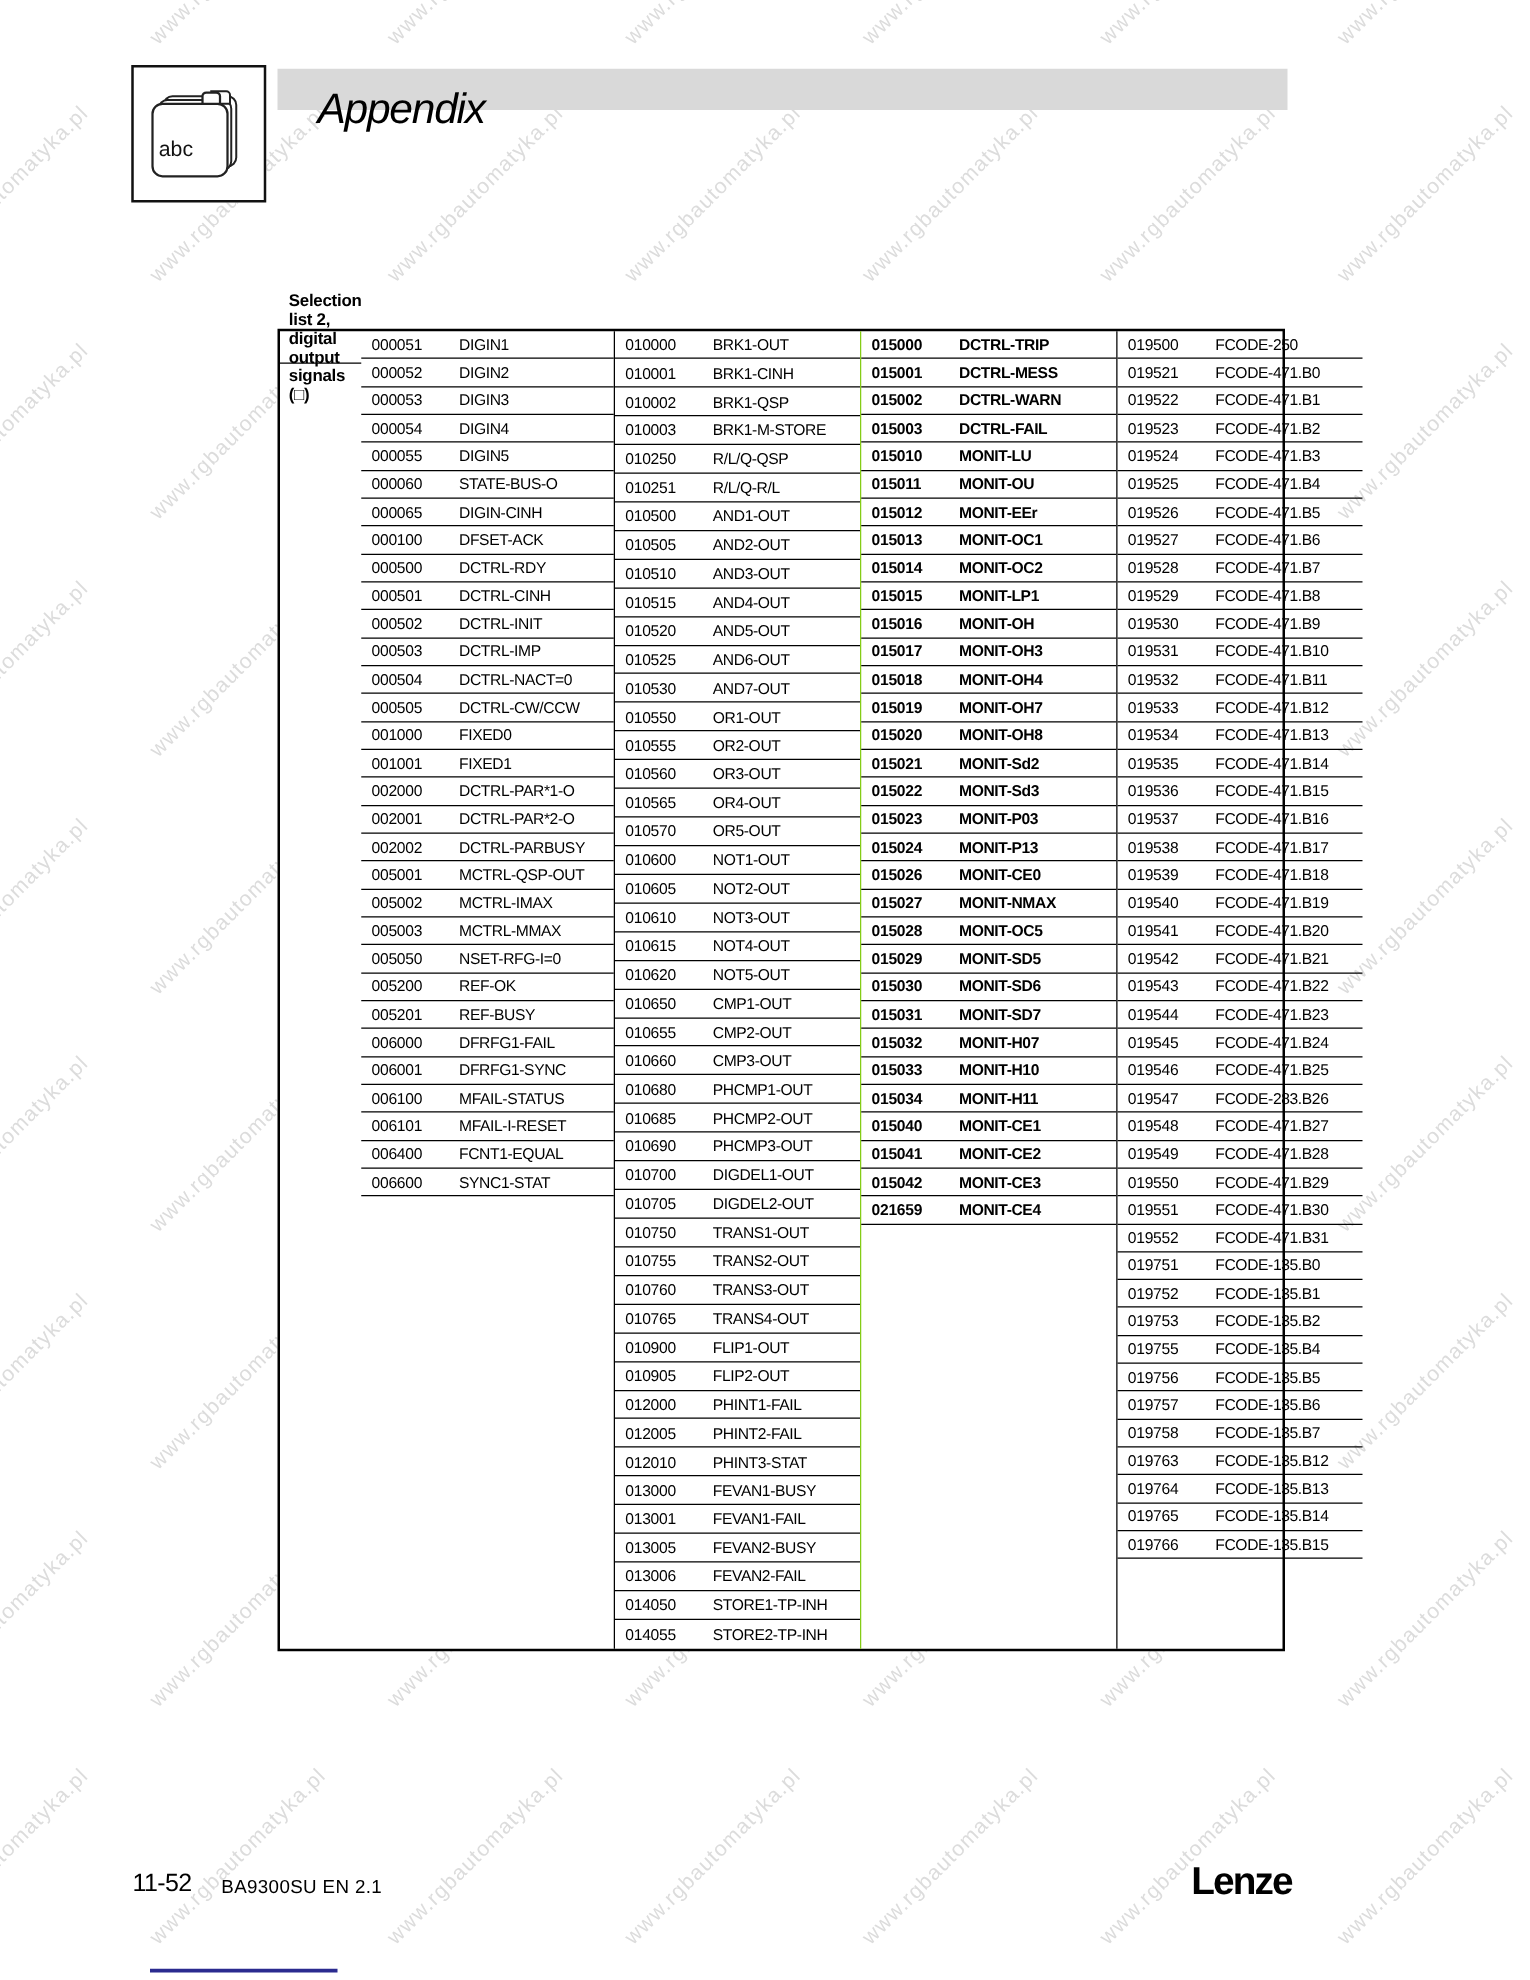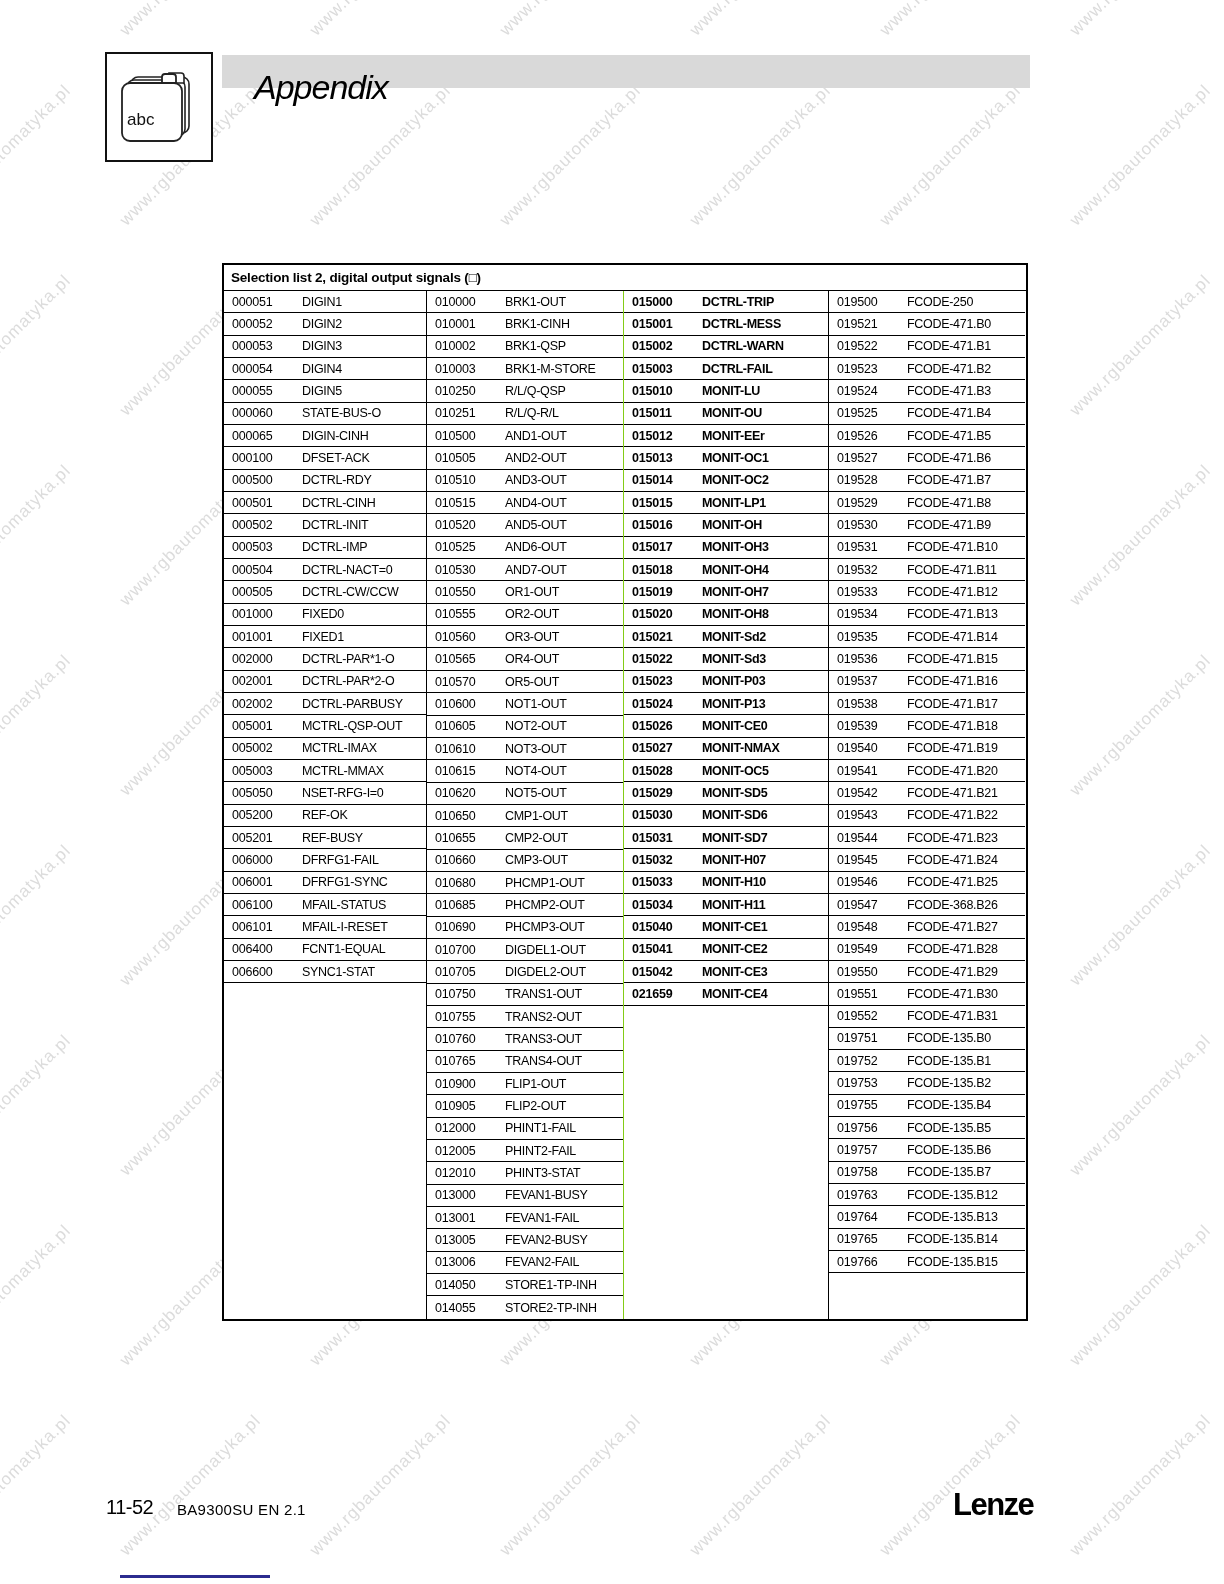--- a/index.html
+++ b/index.html
@@ -39,21 +39,21 @@
   .abc-box svg{position:absolute;left:0;top:0;}
   .abc-label{
     position:absolute;left:20px;bottom:30px;
     font-size:17px;color:#111;
   }
   
   .sig-table{
     position:absolute;left:222px;top:263px;width:802px;height:1054px;
     border:2px solid #000;background:#fff;z-index:1;
     box-sizing:content-box;
-    display:flex;flex-direction:column;
+    display:flex;flex-direction:row;
   }
   .sig-table-title{
     height:26px;flex:0 0 26px;
     border-bottom:1px solid #000;
     display:flex;align-items:center;
     padding-left:7px;
     font-size:13.5px;font-weight:bold;
     letter-spacing:-0.2px;
     box-sizing:border-box;
   }
@@ -738,21 +738,21 @@
           <div class="trow">
             <span class="code">019545</span>
             <span class="signal">FCODE-471.B24</span>
           </div>
           <div class="trow">
             <span class="code">019546</span>
             <span class="signal">FCODE-471.B25</span>
           </div>
           <div class="trow">
             <span class="code">019547</span>
-            <span class="signal">FCODE-368.B26</span>
+            <span class="signal">FCODE-283.B26</span>
           </div>
           <div class="trow">
             <span class="code">019548</span>
             <span class="signal">FCODE-471.B27</span>
           </div>
           <div class="trow">
             <span class="code">019549</span>
             <span class="signal">FCODE-471.B28</span>
           </div>
           <div class="trow">

